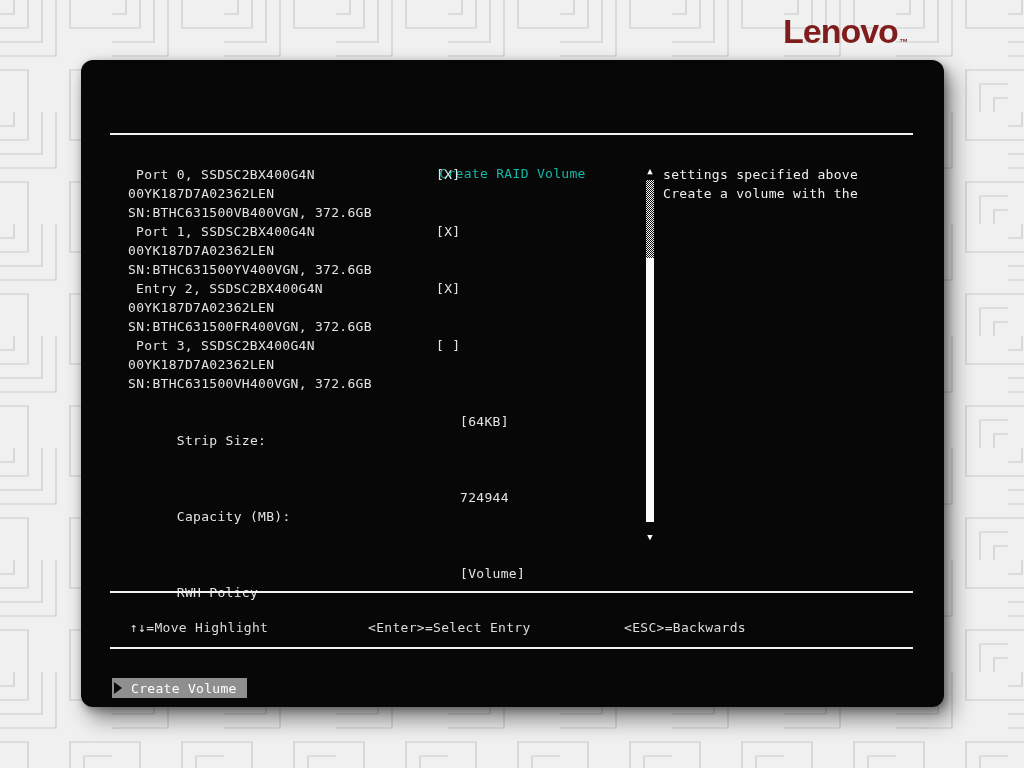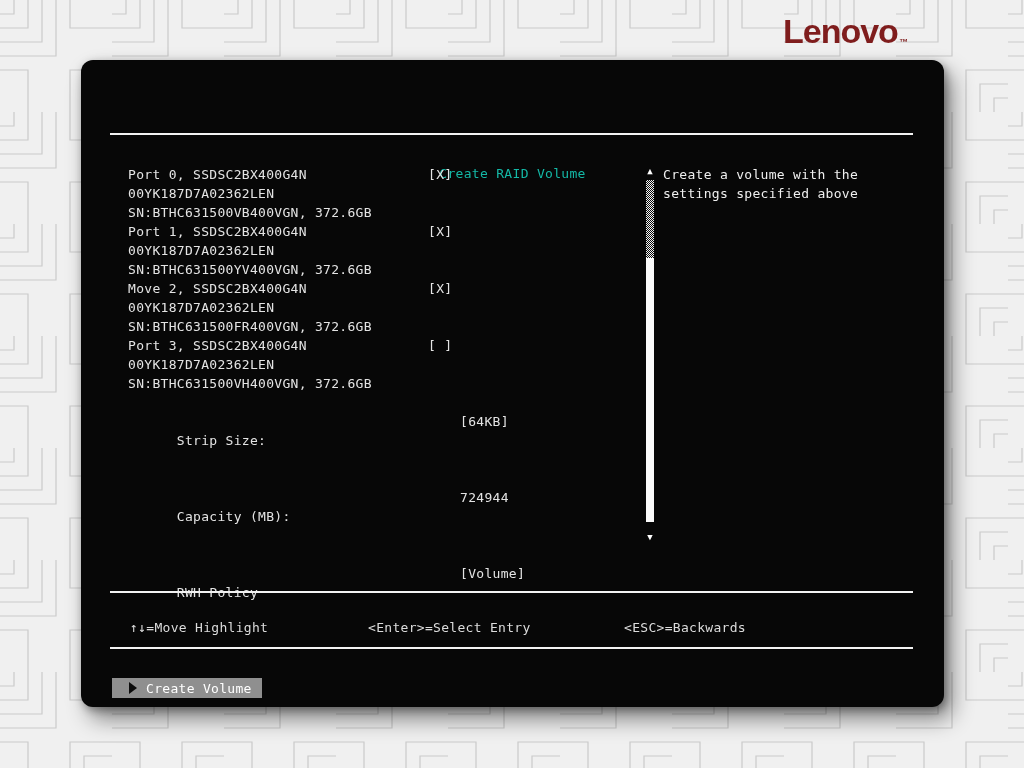--- a/index.html
+++ b/index.html
@@ -31,31 +31,31 @@
   .page-title {
     position:absolute; left:0; top:104px; width:100%;
     text-align:center; color:#14b8a6;
   }
   .divider { position:absolute; left:29px; width:803px; height:2px; background:#f2f2f2; }
   .divider.title-div  { top:73px; }
   .divider.bottom-1   { top:531px; }
   .divider.bottom-2   { top:587px; }
 
   .content { position:absolute; left:47px; top:105px; width:520px; }
-  .port-line1 { position:relative; white-space:pre; }
+  .port-line1 { position:relative; white-space:pre;margin-left:8px; }
   .port-line  { white-space:pre; }
   .checkbox { position:absolute; left:300px; top:0; white-space:pre; }
   .spacer { height:19px; }
   .field-row { position:relative; white-space:pre; }
   .field-value { position:absolute; left:300px; top:0; white-space:pre;margin-left:32px; }
 
   .create-volume {
     display:inline-flex; align-items:center;
     margin-top:38px; margin-left:-16px;
-    height:20px; padding:0 10px 0 17px;
+    height:20px; padding:0 10px 0 2px;
     background:#8f8f8f; color:#ffffff;
     cursor:default;
   }
   .create-volume .sel-arrow {
     width:0; height:0; display:inline-block;
     border-left:8px solid #0c0c0c;
     border-top:6px solid transparent;
     border-bottom:6px solid transparent;
     margin-right:9px;
   }
@@ -117,21 +117,21 @@
       <div class="port-line">SN:BTHC631500VB400VGN, 372.6GB</div>
     </div>
     
     <div>
       <div class="port-line1"><span>Port 1, SSDSC2BX400G4N</span><span class="checkbox">[X]</span></div>
       <div class="port-line">00YK187D7A02362LEN</div>
       <div class="port-line">SN:BTHC631500YV400VGN, 372.6GB</div>
     </div>
     
     <div>
-      <div class="port-line1"><span>Move 2, SSDSC2BX400G4N</span><span class="checkbox">[X]</span></div>
+      <div class="port-line1"><span>Entry 2, SSDSC2BX400G4N</span><span class="checkbox">[X]</span></div>
       <div class="port-line">00YK187D7A02362LEN</div>
       <div class="port-line">SN:BTHC631500FR400VGN, 372.6GB</div>
     </div>
     
     <div>
       <div class="port-line1"><span>Port 3, SSDSC2BX400G4N</span><span class="checkbox">[ ]</span></div>
       <div class="port-line">00YK187D7A02362LEN</div>
       <div class="port-line">SN:BTHC631500VH400VGN, 372.6GB</div>
     </div>
 
@@ -157,22 +157,22 @@
   </div>
 
   <div class="scrollbar">
     <div class="sb-arrow up">▲</div>
     <div class="sb-track-dither"></div>
     <div class="sb-thumb"></div>
     <div class="sb-arrow down">▼</div>
   </div>
 
   <div class="help-text">
+    <div>settings specified above</div>
     <div>Create a volume with the</div>
-    <div>settings specified above</div>
   </div>
 
   <div class="divider bottom-1"></div>
   <div class="hints">
     <span class="hint h1">↑↓=Move Highlight</span>
     <span class="hint h2">&lt;Enter&gt;=Select Entry</span>
     <span class="hint h3">&lt;ESC&gt;=Backwards</span>
   </div>
   <div class="divider bottom-2"></div>
 

